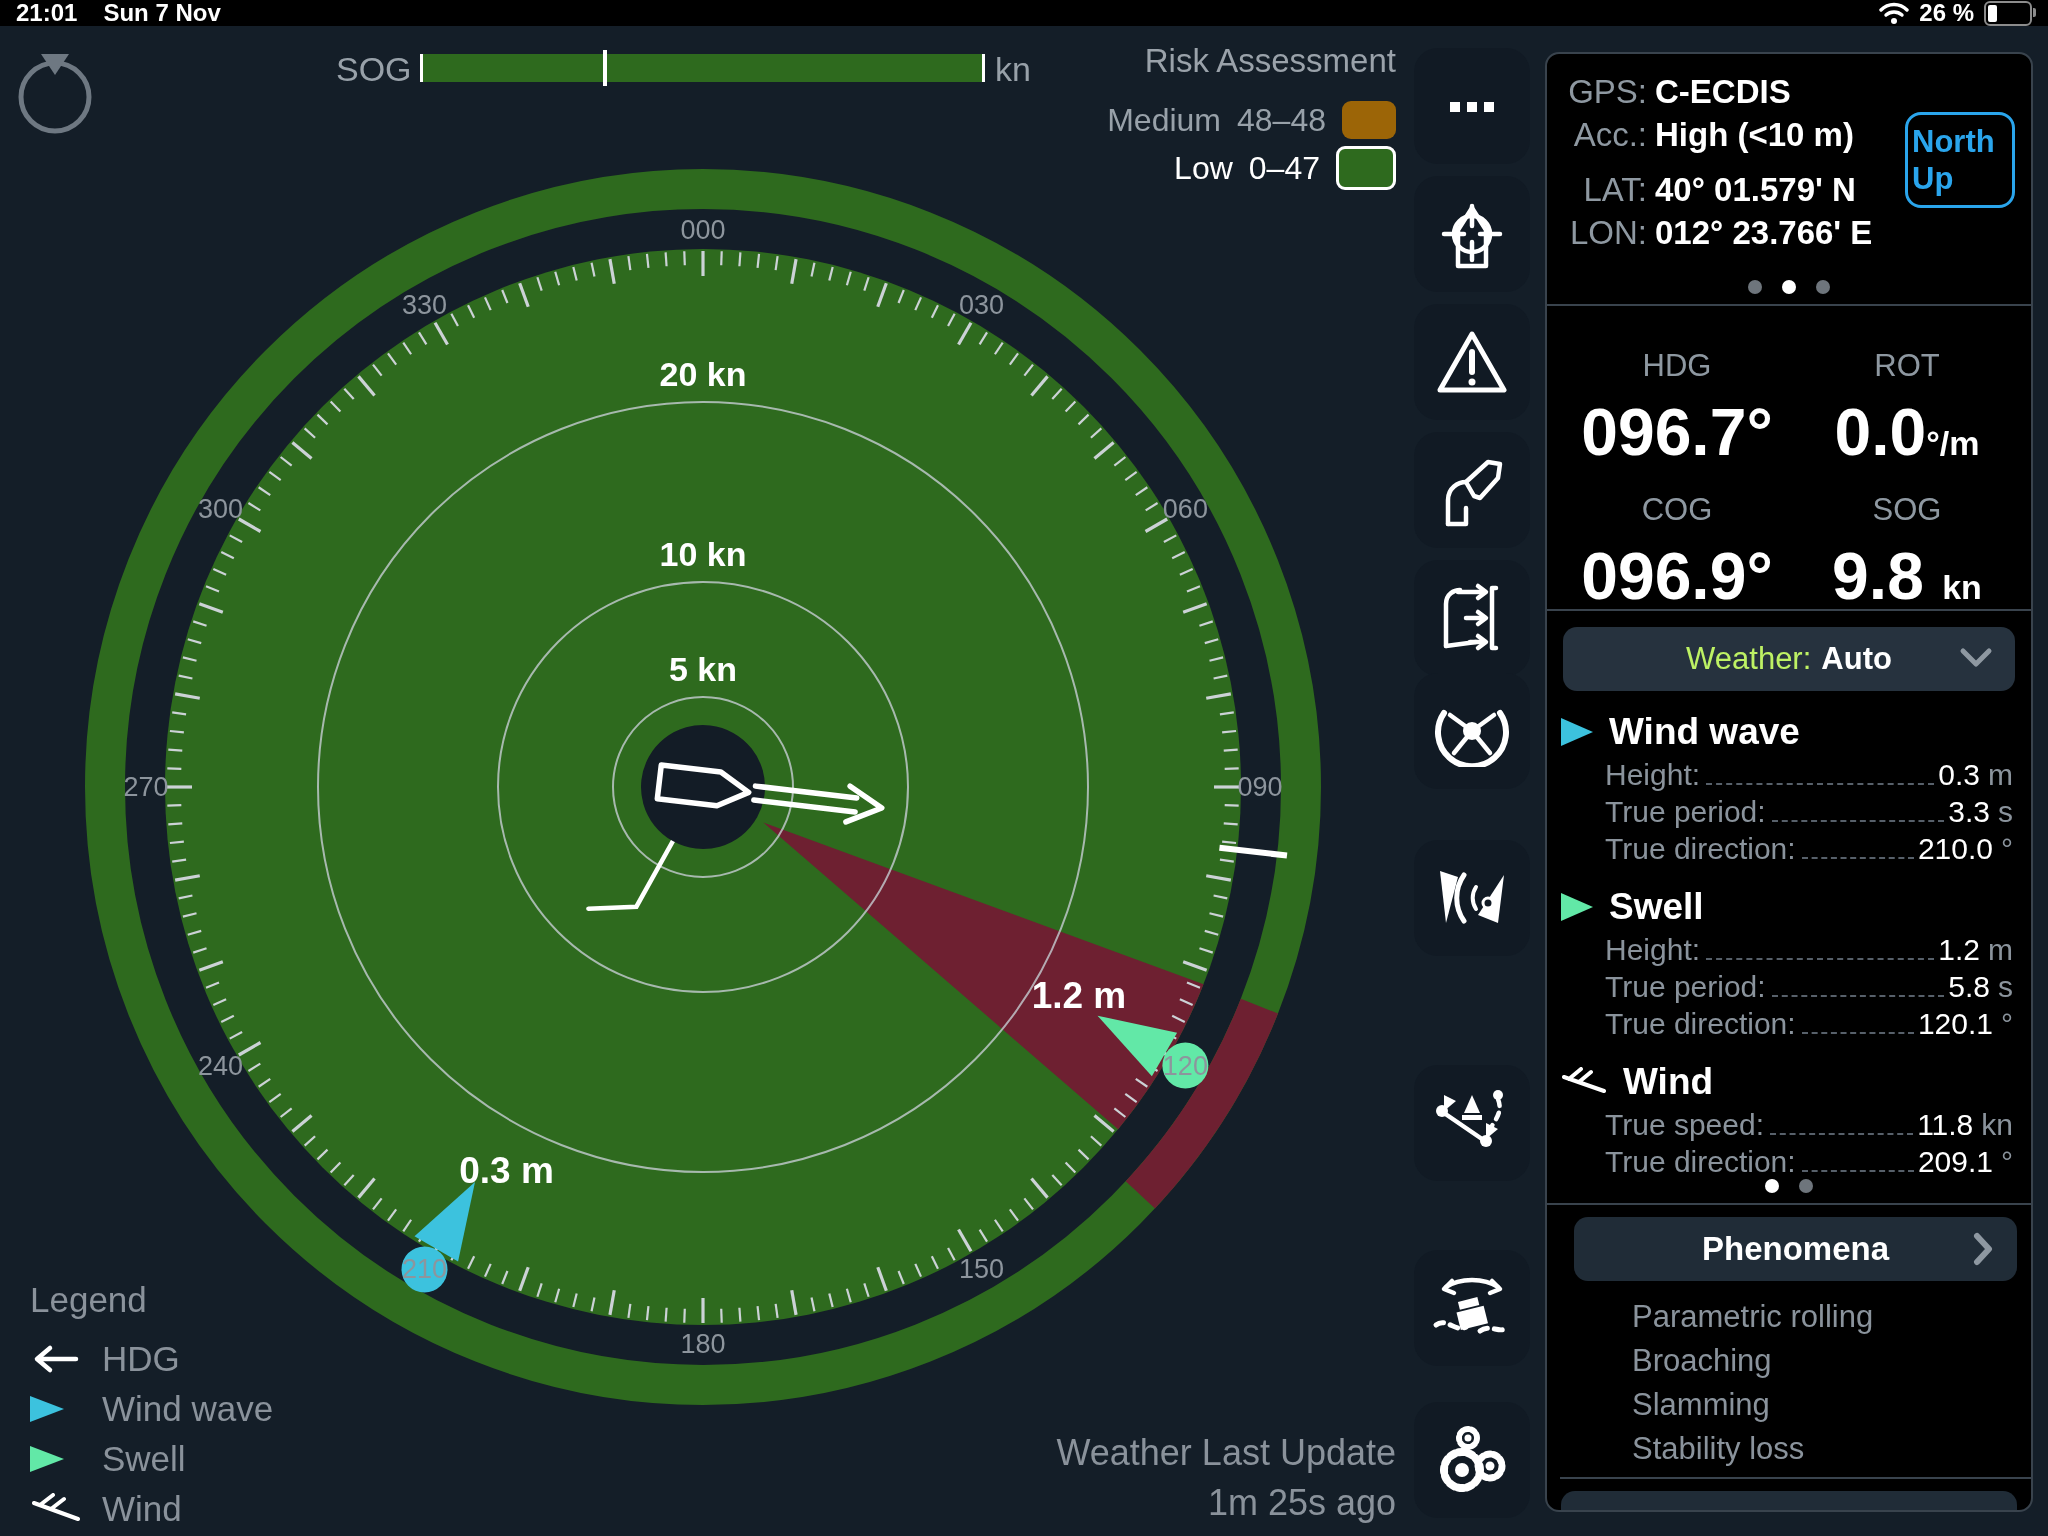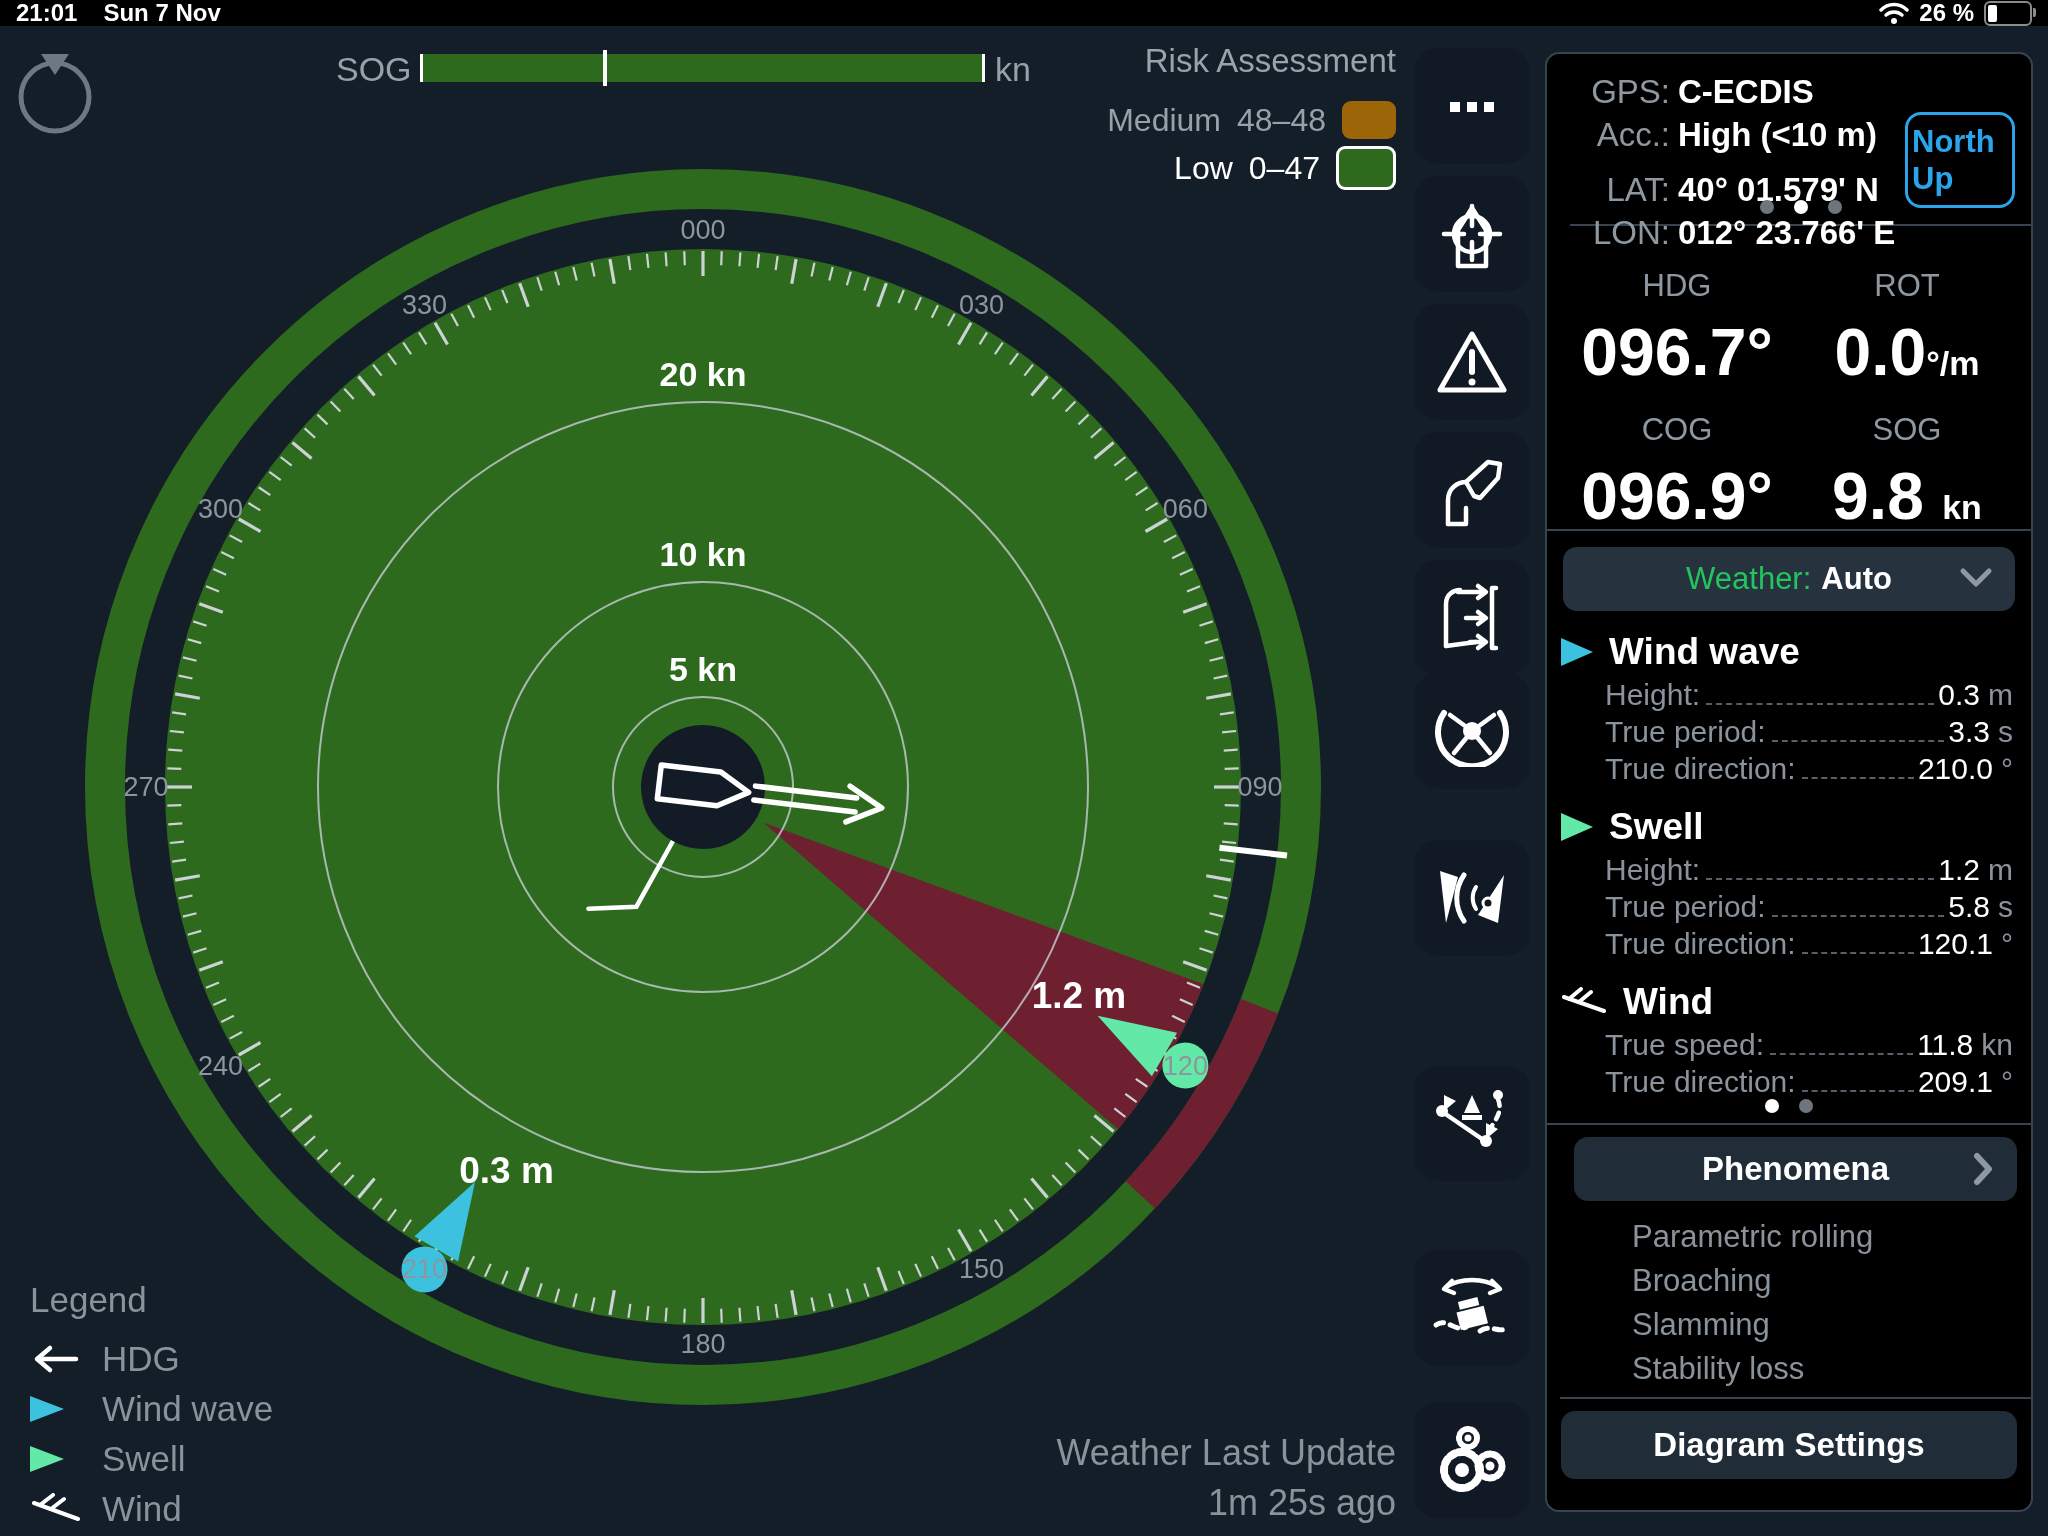--- a/index.html
+++ b/index.html
@@ -43,21 +43,21 @@
            border-radius:16px;color:#2aa5ec;font-size:31px;font-weight:bold;text-align:left;line-height:37px;}
   .dots{position:absolute;left:0;right:0;bottom:10px;display:flex;justify-content:center;gap:20px;}
   .dot{width:14px;height:14px;border-radius:50%;background:#6e757c;}
   .dot.on{background:#fff;}
   .nav-cell{position:absolute;text-align:center;}
   .nav-cell .nl{font-size:31px;color:#8e98a1;}
   .nav-cell .nv{font-size:66px;font-weight:bold;margin-top:10px;white-space:nowrap;}
   .nav-unit{font-size:34px;font-weight:bold;}
   #wx-drop{margin:16px;height:64px;background:#26323e;border-radius:14px;display:flex;align-items:center;
            justify-content:center;font-size:31px;position:relative;}
-  #wx-drop .dl{color:#22c55e;margin-right:10px;}
+  #wx-drop .dl{color:#bef264;margin-right:10px;}
   #wx-drop .dv{color:#fff;font-weight:bold;}
   #wx-drop svg{position:absolute;right:22px;top:20px;stroke:#8e98a1;fill:none;stroke-width:5;stroke-linecap:round;stroke-linejoin:round;}
   .wx-head{display:flex;align-items:center;gap:16px;margin:20px 0 6px 14px;font-size:37px;font-weight:bold;}
   .tri{width:0;height:0;border-top:14px solid transparent;border-bottom:14px solid transparent;border-left:32px solid #3cc2de;}
   .tri.mint{border-left-color:#62e8a7;}
   .wx-row{display:flex;align-items:baseline;margin:0 18px 4px 58px;font-size:30px;line-height:31px;}
   .wx-row .rl{color:#8a939c;}
   .wx-row .leader{flex:1;border-bottom:2px dashed #57606a;margin:0 4px 7px 6px;}
   .wx-row .rv{color:#fff;}
   .wx-row .ru{color:#8a939c;margin-left:8px;}
@@ -440,21 +440,21 @@
     <circle cx="28" cy="48" r="7" fill="#fff" stroke="none"></circle>
     <circle cx="56" cy="44" r="12" stroke-width="7" stroke-dasharray="4 3.5"></circle>
     <circle cx="56" cy="44" r="4.5" fill="#fff" stroke="none"></circle>
     <circle cx="34" cy="16" r="9" stroke-width="6" stroke-dasharray="3.5 3"></circle>
     <circle cx="34" cy="16" r="3.5" fill="#fff" stroke="none"></circle>
   </svg>
 </div>
 
 <div id="panel" class="abs">
 
-  <div class="sect" style="height:172px;margin-left:23px;">
+  <div class="sect" style="height:252px;">
     <div class="gps-grid">
       <span class="lbl">GPS:</span>
       <span class="val">C-ECDIS</span>
       <span class="lbl">Acc.:</span>
       <span class="val">High (&lt;10 m)</span>
       <span class="gap-row"></span>
         <span class="gap-row"></span>
       <span class="lbl">LAT:</span>
       <span class="val">40° 01.579' N</span>
       <span class="lbl">LON:</span>

